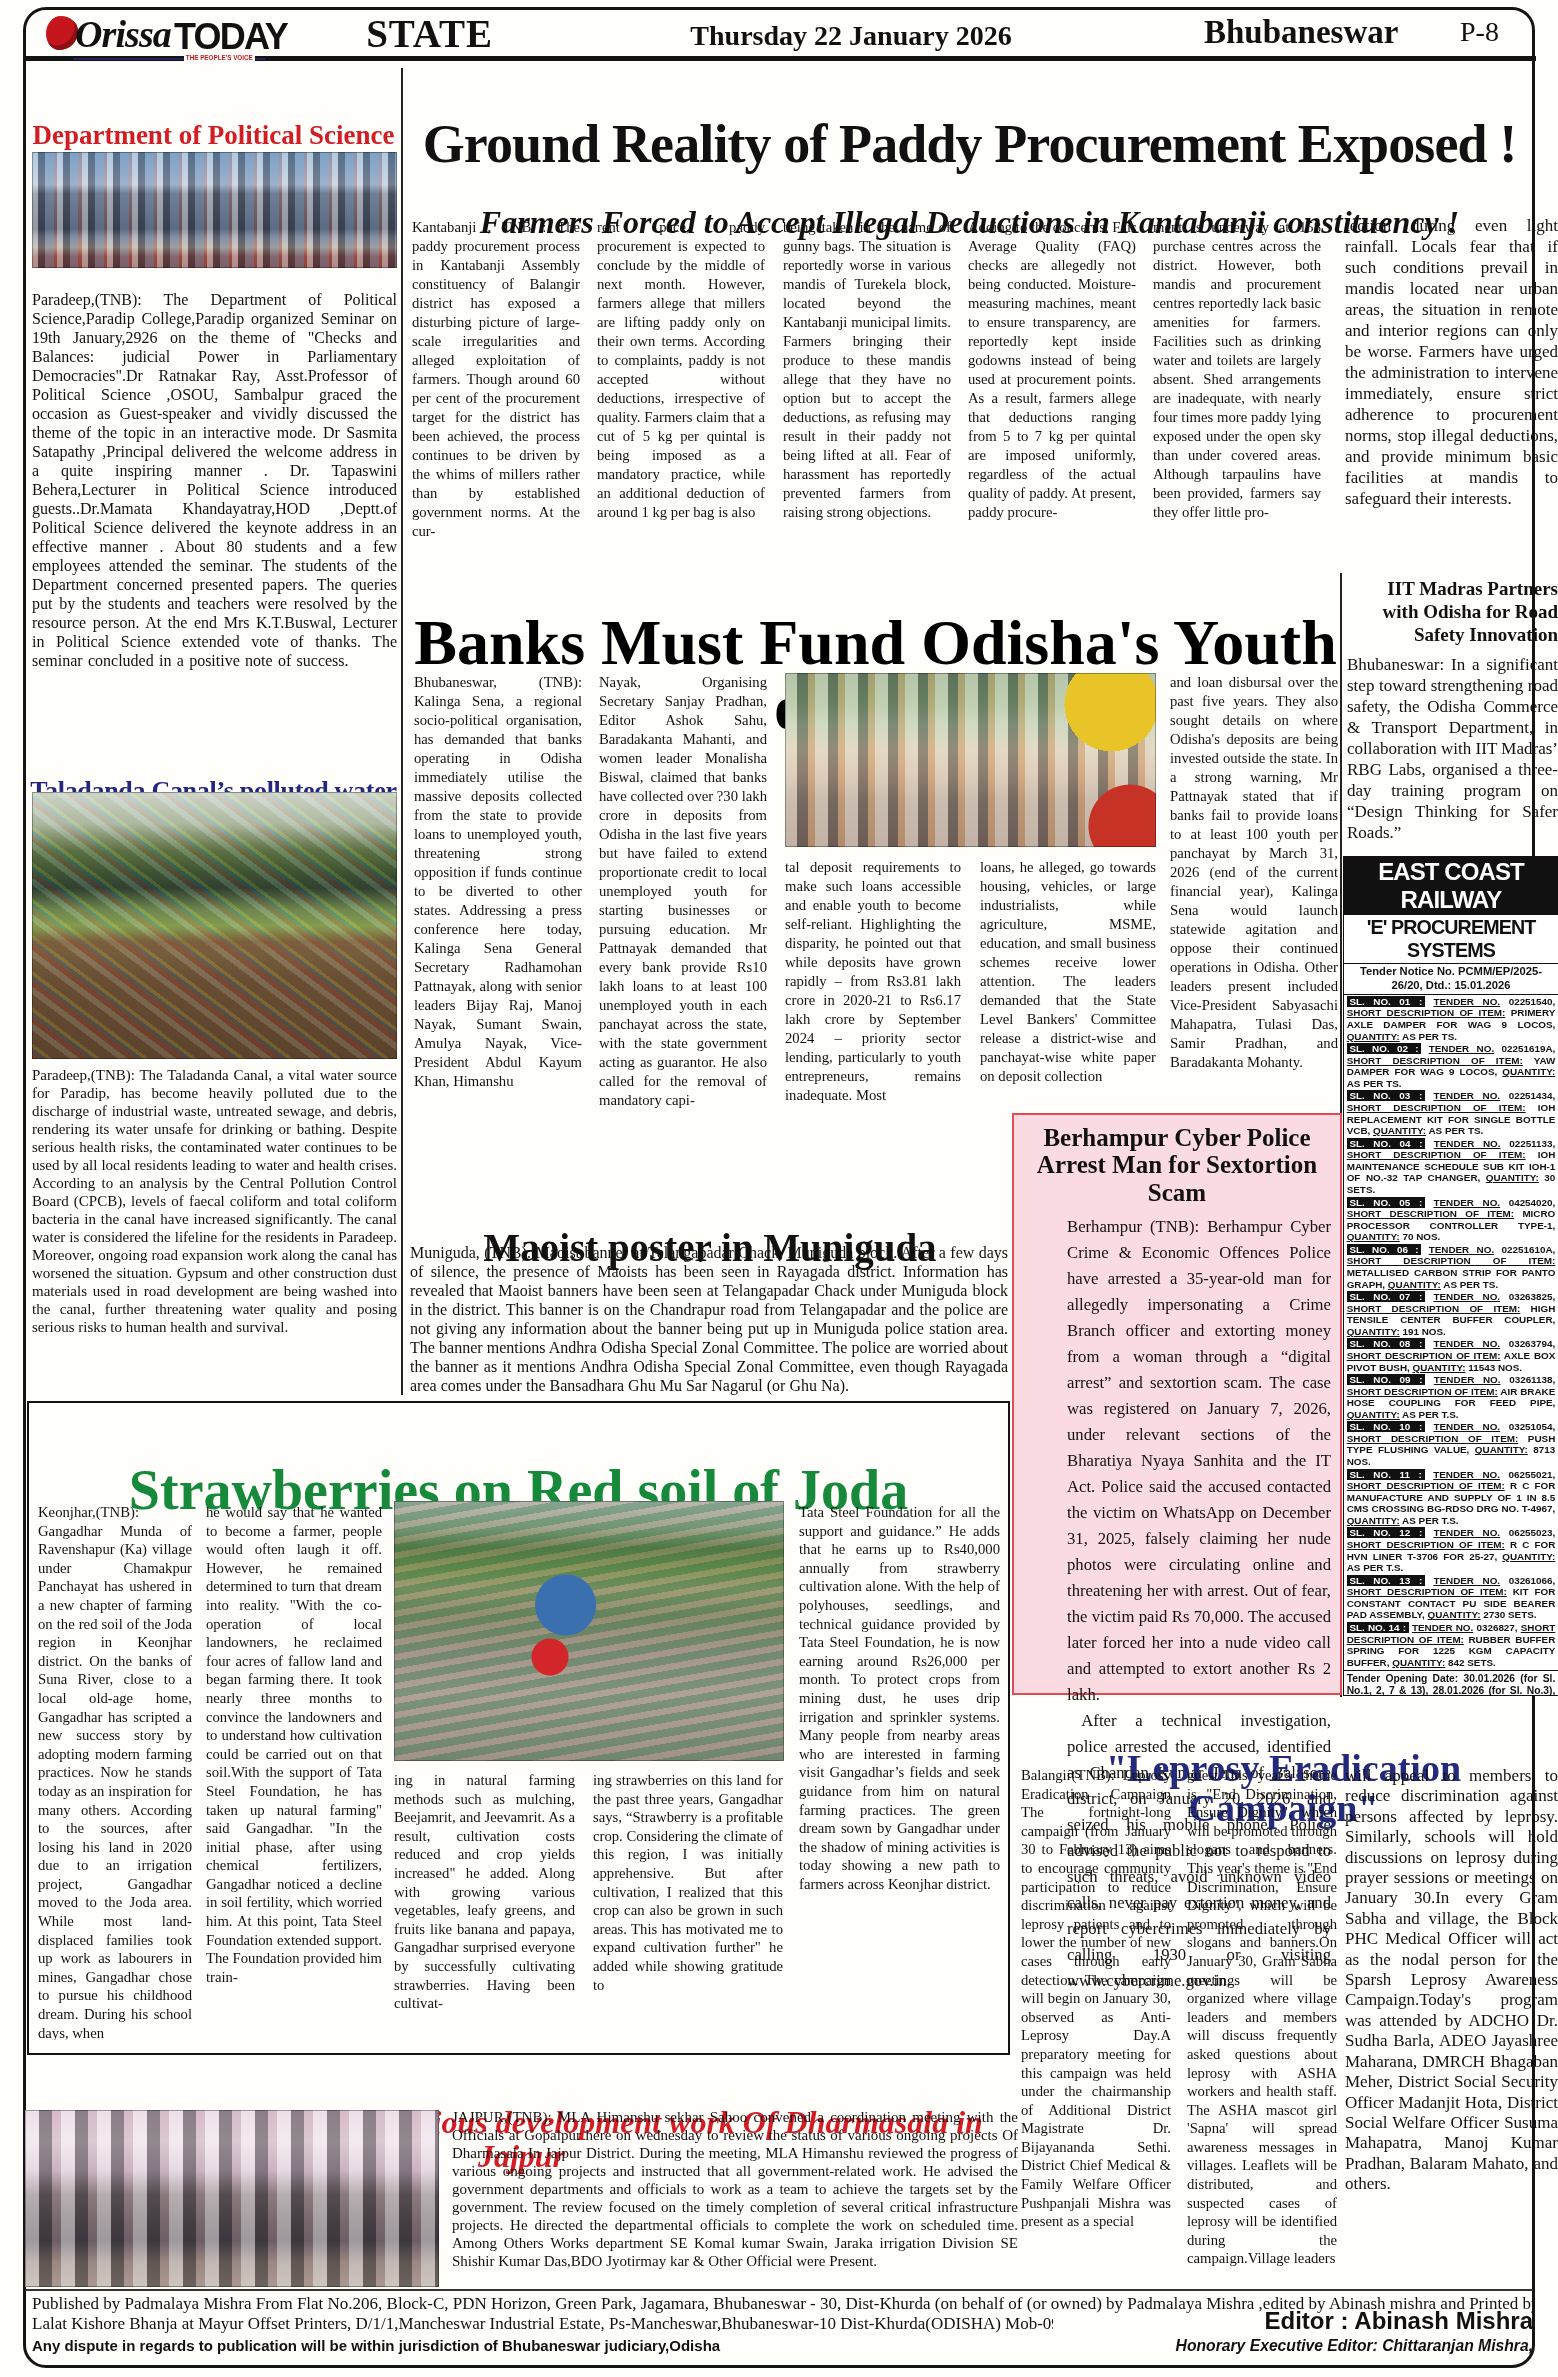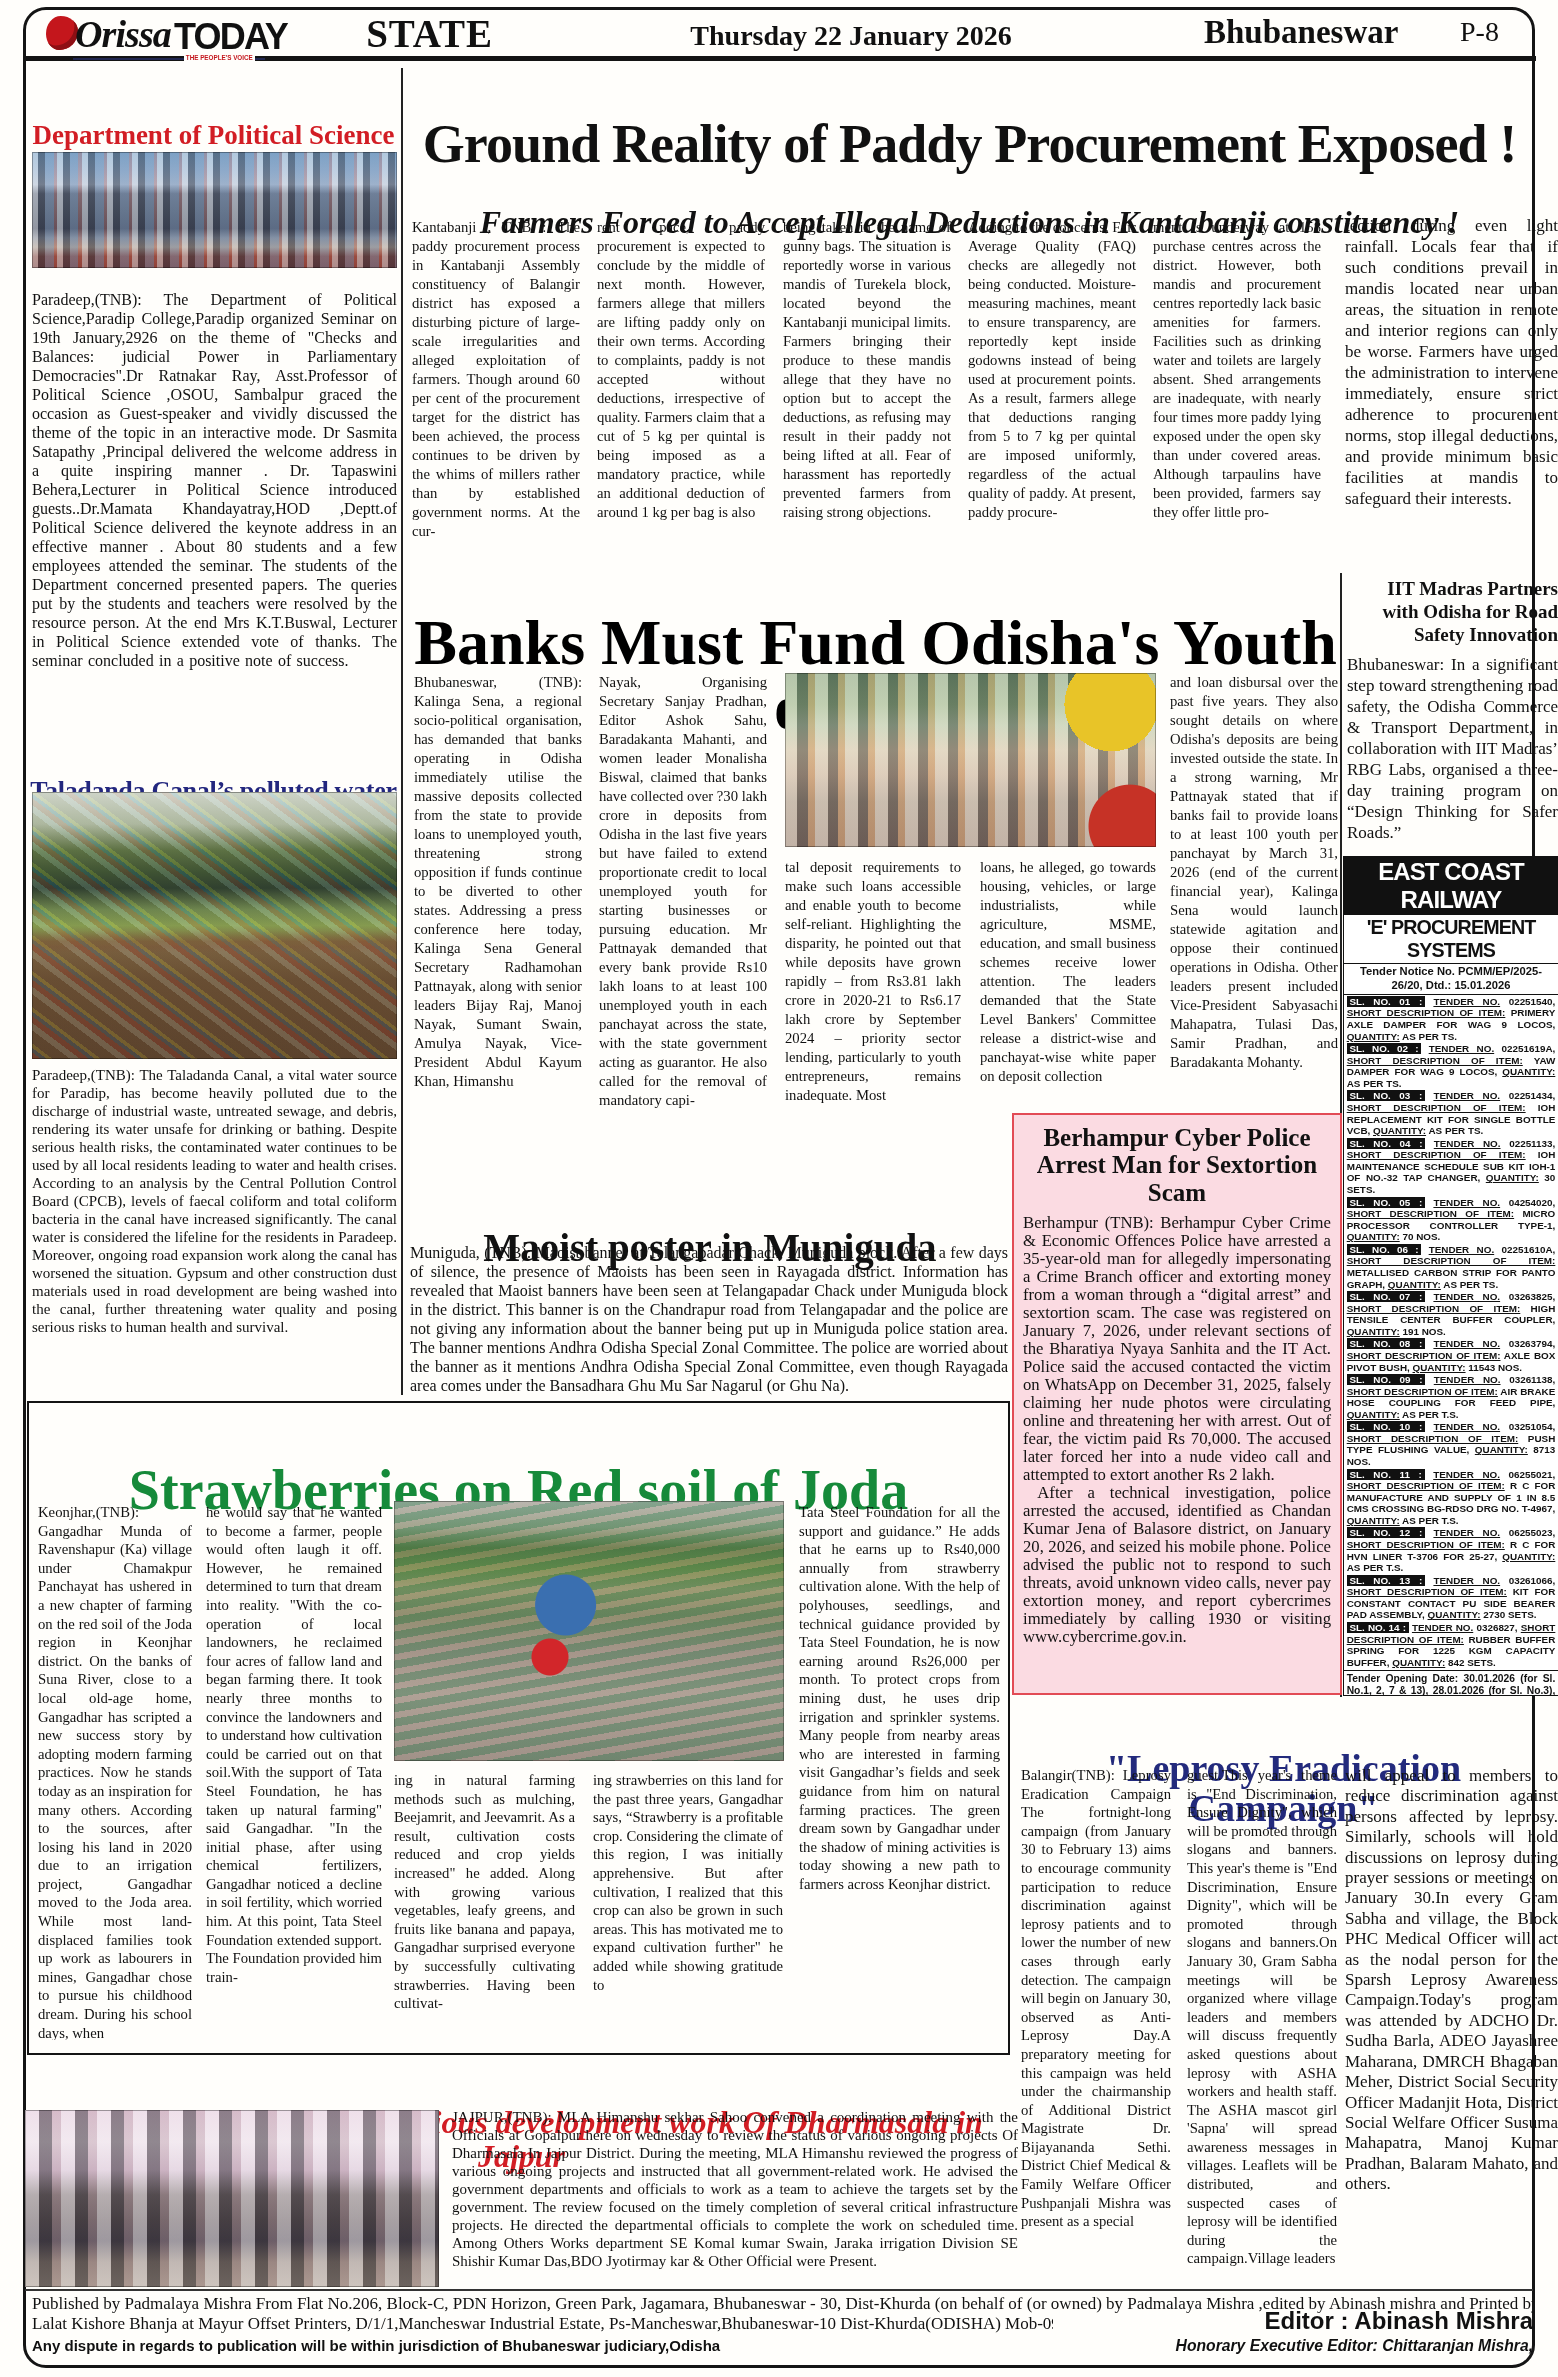--- a/index.html
+++ b/index.html
@@ -38,21 +38,21 @@
   
   .banks-head{left:412px;top:562px;width:927px;color:#000000;font-size:64px;line-height:1.02;}
   .bcol{font-size:14.7px;line-height:19px;}
   .banks-photo{position:absolute;left:785px;top:673px;width:371px;height:174px;}
   
   .mao-head{left:412px;top:1180px;width:596px;font-size:39px;}
   .mao-body{left:410px;top:1243px;width:598px;font-size:16px;line-height:19px;max-height:154px;}
   
   .ber-box{position:absolute;left:1012px;top:1113px;width:330px;height:582px;background:#fbdbe2;border:2.7px solid #e24b55;box-sizing:border-box;padding:7.2px 9px;}
   .ber-head{text-align:center;font-weight:bold;font-size:25px;line-height:1.1;margin:1.8px 0 7.2px 0;}
-  .ber-p{text-align:justify;font-size:16.7px;line-height:18px;}
+  .ber-p{text-align:justify;font-size:16.7px;line-height:26px;margin-left:44px;}
   .ber-p2{text-indent:14.3px;}
   
   .str-box{position:absolute;left:27px;top:1401px;width:983px;height:654px;border:2.7px solid #141414;box-sizing:border-box;}
   .str-head{left:27px;top:1413px;width:983px;color:#168a3a;font-size:56px;}
   .scol{font-size:14.7px;line-height:18.6px;}
   .str-photo{position:absolute;left:394px;top:1501px;width:390px;height:260px;}
   
   .iit-head{left:1347px;top:577px;width:211px;font-weight:bold;font-size:19px;line-height:1.22;text-align:right;position:absolute;}
   .iit-body{left:1347px;top:654px;width:211px;font-size:17px;line-height:21px;}
   .ecr-box{position:absolute;left:1343px;top:856px;width:216px;height:840px;border:1.8px solid #111;box-sizing:border-box;background:#fff;font-family:"Liberation Sans",sans-serif;overflow:hidden;}

